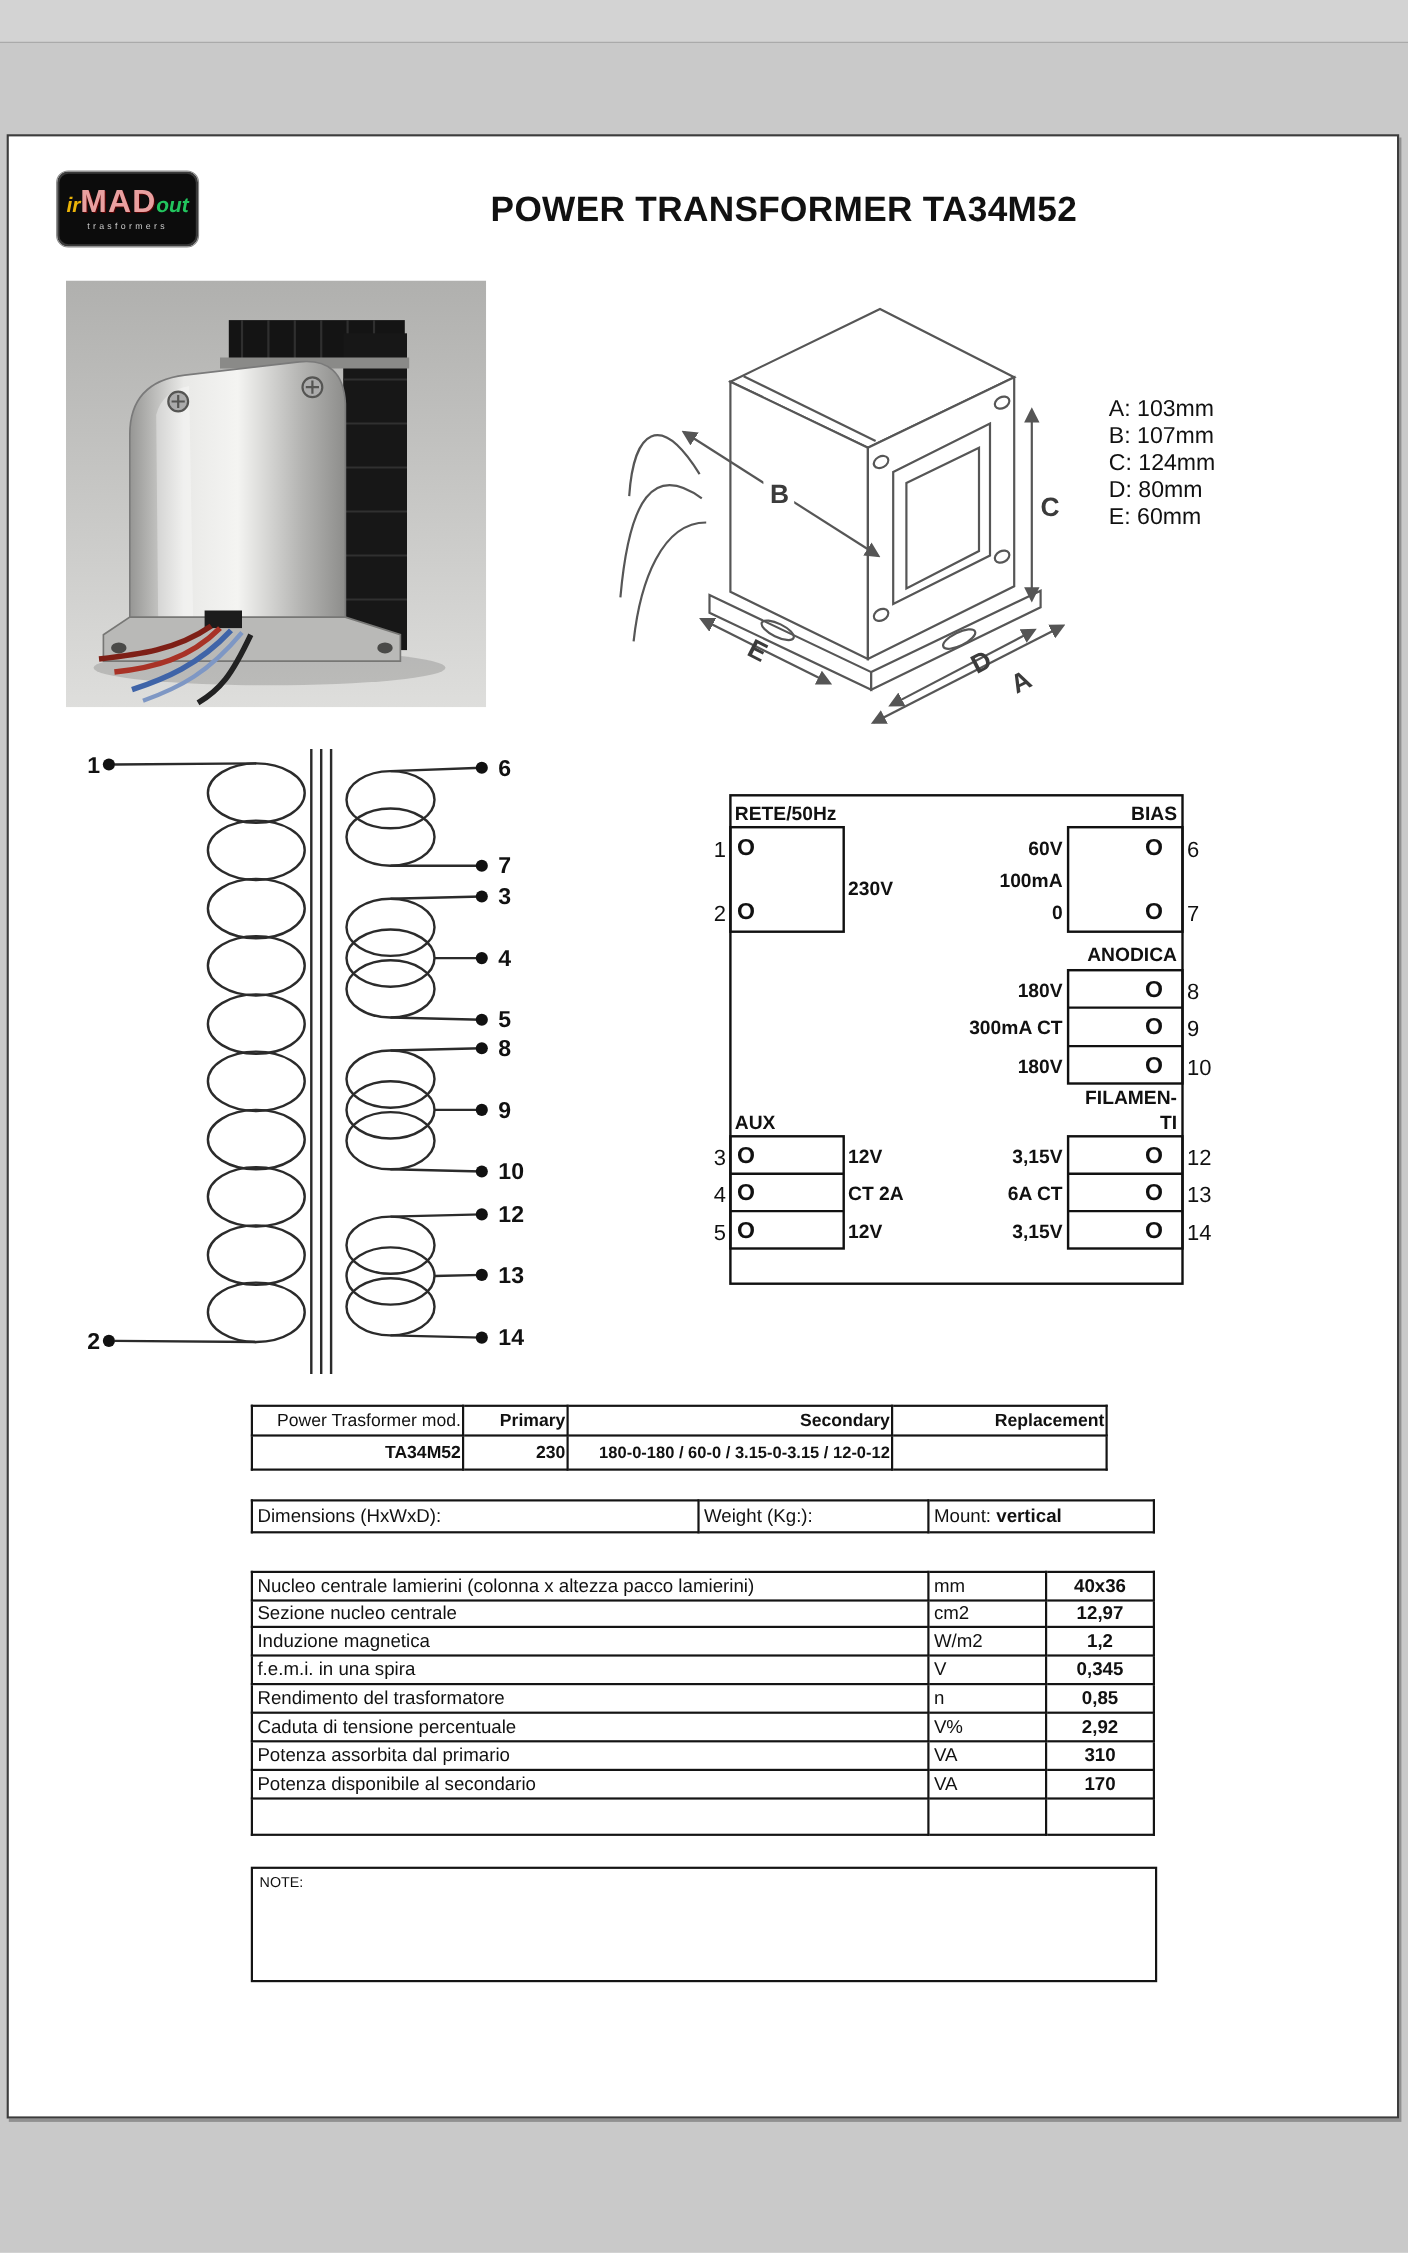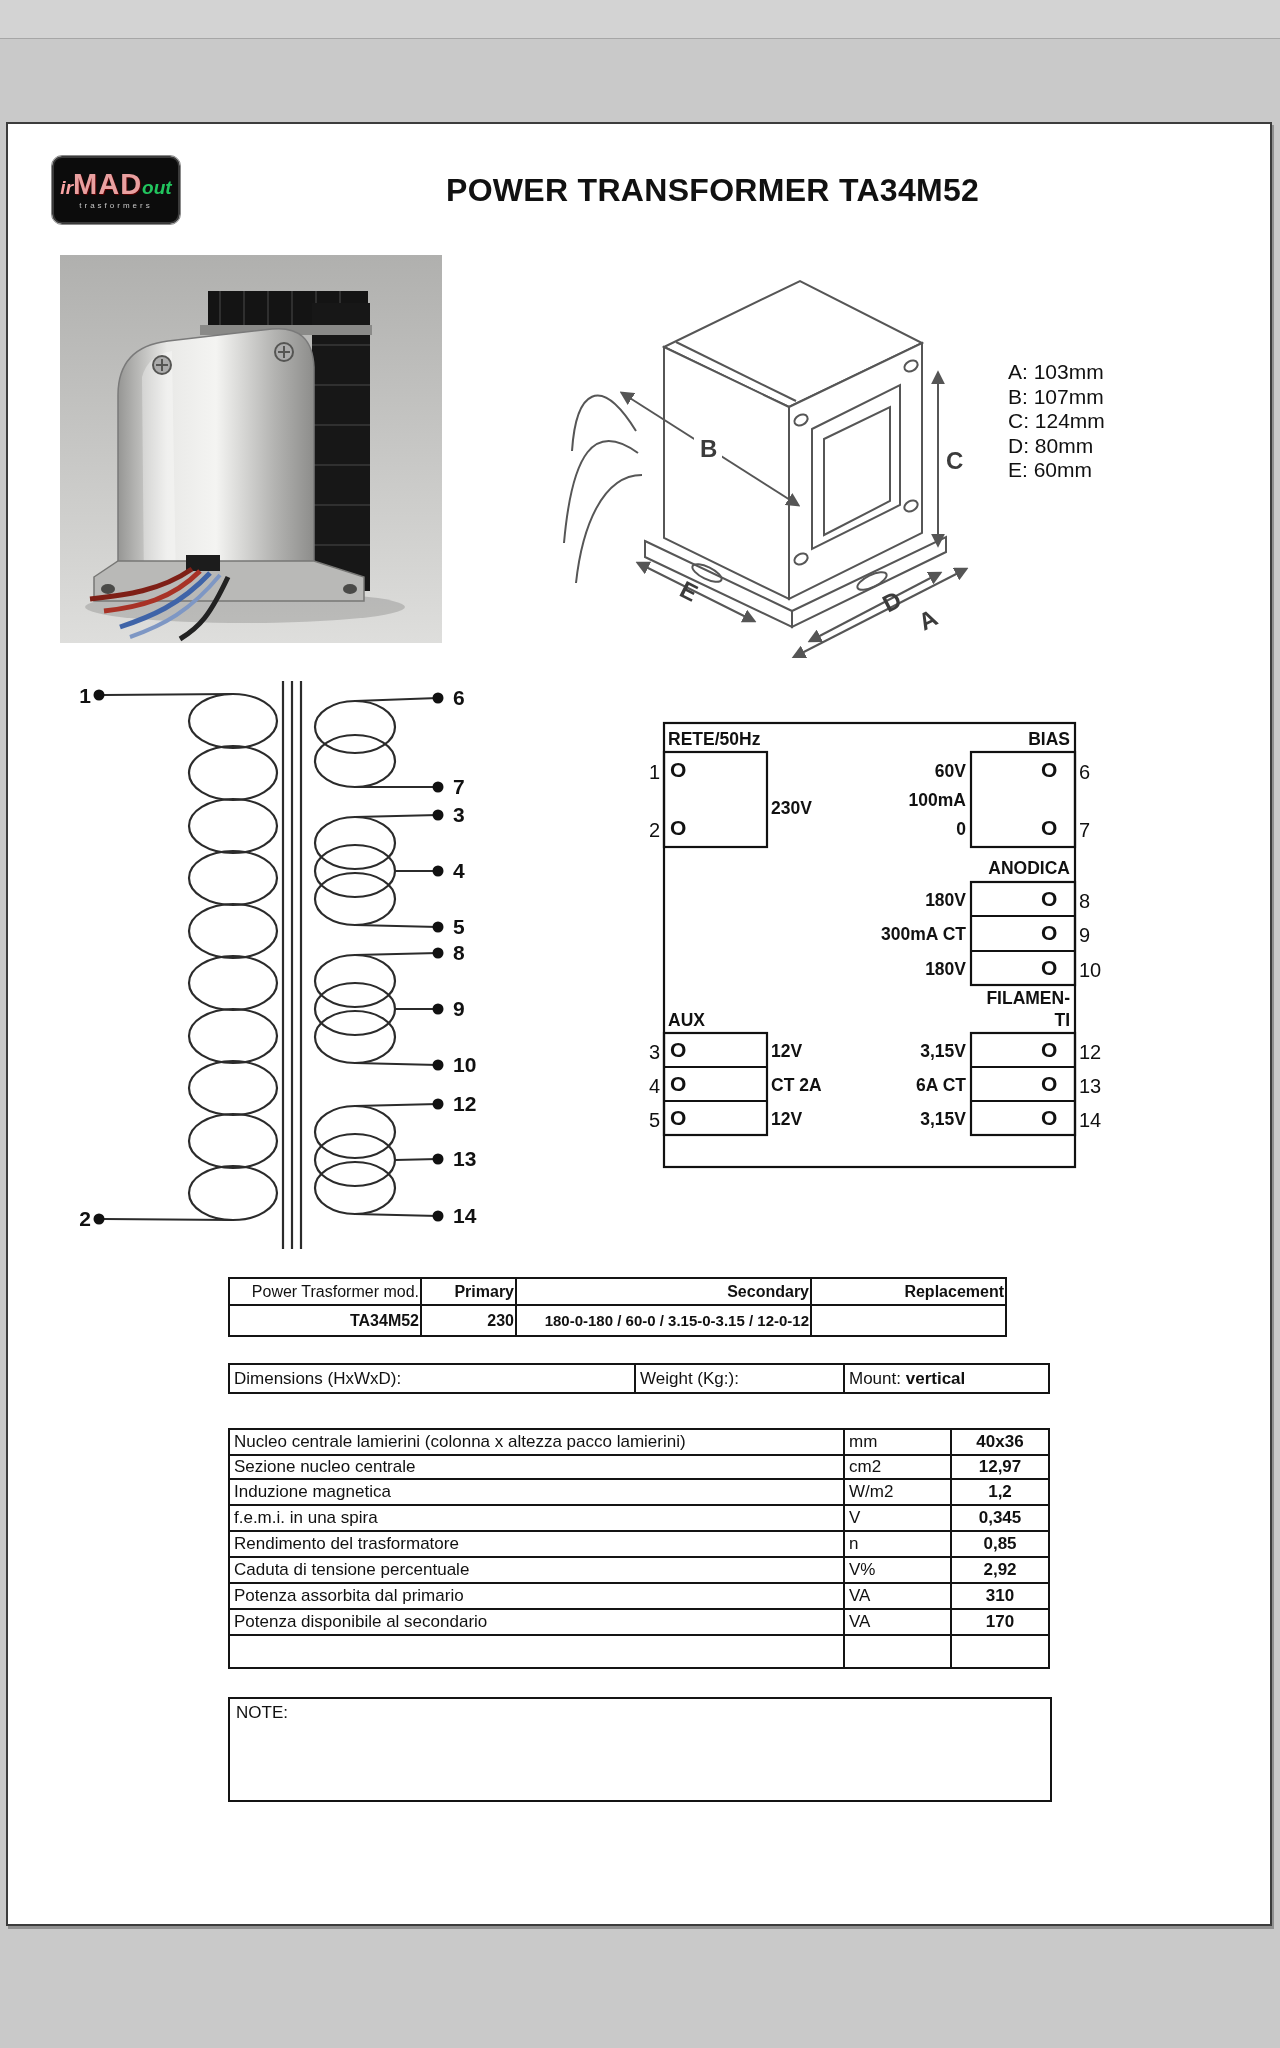--- a/index.html
+++ b/index.html
@@ -28,32 +28,32 @@
   .t-model td{text-align:right;}
   .t-model .reg{font-weight:normal;}
   .t-model .b{font-weight:bold;}
   .t-model .sec{font-size:15px;font-weight:bold;}
   .t-info{width:820px;font-size:17px;}
   .t-info td{text-align:left;padding:3px 4px;}
   .t-spec{width:820px;font-size:17px;}
   .t-spec td{padding:1px 4px;}
   .t-spec .val{text-align:center;font-weight:bold;}
   .notebox{left:228px;top:1697px;width:808px;height:93px;border:2px solid #141414;background:#fff;
-           font-size:17px;padding:4px 6px;}
+           font-size:13px;padding:4px 6px;}
   svg text{font-family:"Liberation Sans",sans-serif;}
 </style>
 </head>
 <body>
 
 <div class="abs topstrip"></div>
 <div class="abs page"></div>
 
 <div class="abs logo">
   <div class="logo-line1">
-    <span class="logo-pre" style="color:#fca5a5">ir</span><span class="logo-mid" style="color:#e9a0a0">MAD</span><span class="logo-suf" style="color:#22c55e">out</span>
+    <span class="logo-pre" style="color:#eab308">ir</span><span class="logo-mid" style="color:#e9a0a0">MAD</span><span class="logo-suf" style="color:#22c55e">out</span>
   </div>
   <div class="logo-sub">trasformers</div>
 </div>
 
 <div class="abs title" style="left:430px;top:172px">POWER TRANSFORMER TA34M52</div>
 
 <svg class="abs" style="left:60px;top:255px" width="382" height="388" viewBox="0 0 382 388">
   <defs>
     <linearGradient id="pbg" x1="0" y1="0" x2="0" y2="1">
       <stop offset="0" stop-color="#b0b0ae"></stop>

